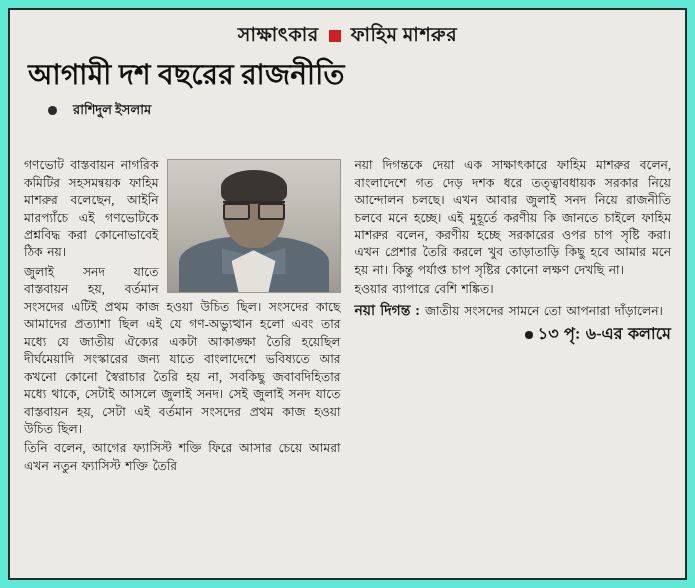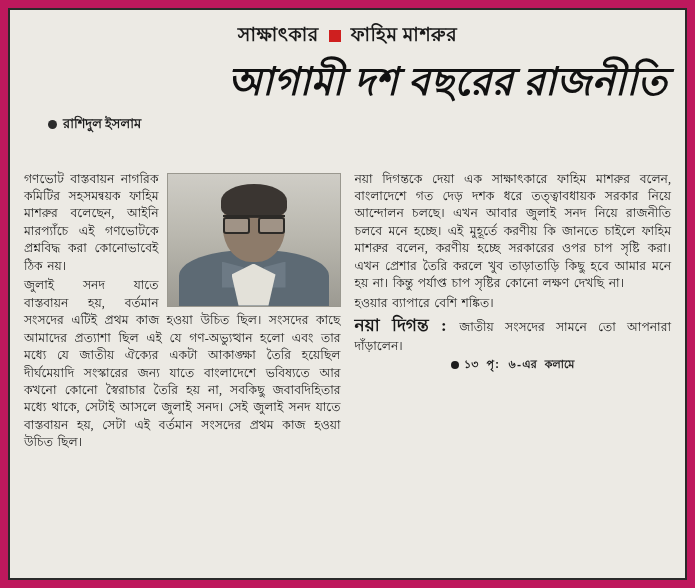--- a/index.html
+++ b/index.html
@@ -10,21 +10,21 @@
   body {
     width: 695px;
     height: 588px;
     overflow: hidden;
     font-family: "Liberation Sans", sans-serif;
   }
   .page {
     position: relative;
     width: 695px;
     height: 588px;
-    background: #be185d;
+    background: #5eead4;
     box-sizing: border-box;
     padding: 12px 10px 6px 10px;
   }
   .frame {
     position: absolute;
     left: 8px;
     top: 8px;
     right: 8px;
     bottom: 8px;
     border: 2px solid #2a2a2a;
@@ -49,36 +49,35 @@
     color: #1a1a1a;
   }
   .kicker-square {
     width: 12px;
     height: 12px;
     background: #cf1f1f;
     display: inline-block;
   }
   
   .headline {
-    text-align: right;
+    text-align: left;
     font-family: "Liberation Serif", serif;
     font-weight: bold;
     color: #111;
     line-height: 1.22;
-    font-size: 39px;
+    font-size: 28px;
     letter-spacing: 0.3px;
     margin: 6px 4px 8px 4px;
-    font-style: italic;
   }
   .headline .l2 { display: block; }
   
   .byline {
     display: flex;
     align-items: center;
-    gap: 6px;
+    gap: 16px;
     margin: 2px 0 6px 24px;
   }
   .byline-dot {
     width: 9px;
     height: 9px;
     border-radius: 50%;
     background: #2b2b2b;
     display: inline-block;
   }
   .byline-name {
@@ -184,28 +183,28 @@
     width: 22px;
     height: 26px;
     background: #6d7a85;
   }
   .photo .collar-l { left: 50%; margin-left: -32px; clip-path: polygon(0 0, 100% 22%, 62% 100%, 0 100%); }
   .photo .collar-r { left: 50%; margin-left: 10px; clip-path: polygon(0 22%, 100% 0, 100% 100%, 38% 100%); }
   
   .subhead {
     font-family: "Liberation Serif", serif;
     font-weight: bold;
-    font-size: 17px;
+    font-size: 14px;
   }
   
   .jumpline {
-    text-align: center;
-    font-family: Liberation Mono, monospace;
-    font-weight: bold;
-    font-size: 11px;
+    text-align: right;
+    font-family: Liberation Serif, serif;
+    font-weight: bold;
+    font-size: 16px;
     margin-top: 1px;
   }
   .jump-dot {
     display: inline-block;
     width: 8px;
     height: 8px;
     background: #1d1d1d;
     border-radius: 50%;
     margin-right: 5px;
     vertical-align: middle;
@@ -239,20 +238,21 @@
           <div class="body"></div>
           <div class="collar-l"></div>
           <div class="collar-r"></div>
           <div class="shirt"></div>
           <div class="head"></div>
           <div class="hair"></div>
           <div class="glasses"></div>
         </div>
         <p>গণভোট বাস্তবায়ন নাগরিক কমিটির সহসমন্বয়ক ফাহিম মাশরুর বলেছেন, আইনি মারপ্যাঁচে এই গণভোটকে প্রশ্নবিদ্ধ করা কোনোভাবেই ঠিক নয়।</p>
         <p>জুলাই সনদ যাতে বাস্তবায়ন হয়, বর্তমান সংসদের এটিই প্রথম কাজ হওয়া উচিত ছিল। সংসদের কাছে আমাদের প্রত্যাশা ছিল এই যে গণ-অভ্যুত্থান হলো এবং তার মধ্যে যে জাতীয় ঐক্যের একটা আকাঙ্ক্ষা তৈরি হয়েছিল দীর্ঘমেয়াদি সংস্কারের জন্য যাতে বাংলাদেশে ভবিষ্যতে আর কখনো কোনো স্বৈরাচার তৈরি হয় না, সবকিছু জবাবদিহিতার মধ্যে থাকে, সেটাই আসলে জুলাই সনদ। সেই জুলাই সনদ যাতে বাস্তবায়ন হয়, সেটা এই বর্তমান সংসদের প্রথম কাজ হওয়া উচিত ছিল।</p>
+        <p>তিনি বলেন, আগের ফ্যাসিস্ট শক্তি ফিরে আসার চেয়ে আমরা এখন নতুন ফ্যাসিস্ট শক্তি তৈরি</p>
       </div>
 
       <div class="col right">
         <p>নয়া দিগন্তকে দেয়া এক সাক্ষাৎকারে ফাহিম মাশরুর বলেন, বাংলাদেশে গত দেড় দশক ধরে তত্ত্বাবধায়ক সরকার নিয়ে আন্দোলন চলছে। এখন আবার জুলাই সনদ নিয়ে রাজনীতি চলবে মনে হচ্ছে। এই মুহূর্তে করণীয় কি জানতে চাইলে ফাহিম মাশরুর বলেন, করণীয় হচ্ছে সরকারের ওপর চাপ সৃষ্টি করা। এখন প্রেশার তৈরি করলে খুব তাড়াতাড়ি কিছু হবে আমার মনে হয় না। কিন্তু পর্যাপ্ত চাপ সৃষ্টির কোনো লক্ষণ দেখছি না।</p>
         <p>হওয়ার ব্যাপারে বেশি শঙ্কিত।</p>
         <p>
           <span class="subhead">নয়া দিগন্ত</span><span class="subhead"> : </span><span>জাতীয় সংসদের সামনে তো আপনারা দাঁড়ালেন।</span>
         </p>
         <div class="jumpline">
           <span class="jump-dot"></span><span>১৩ পৃ: ৬-এর কলামে</span>

